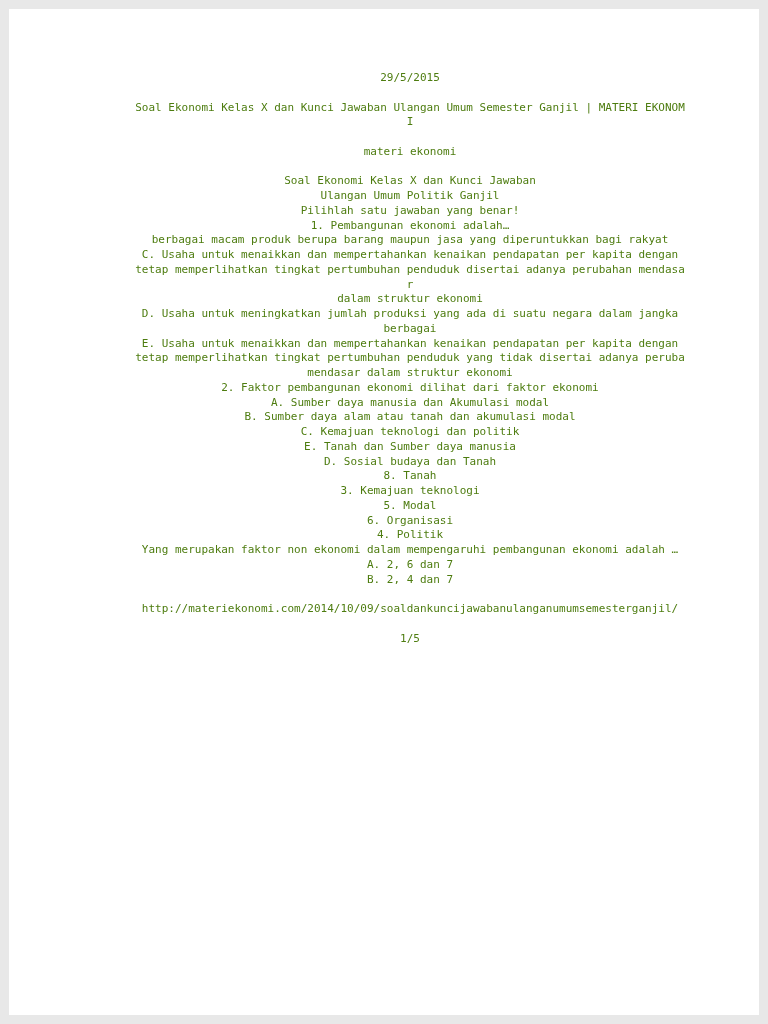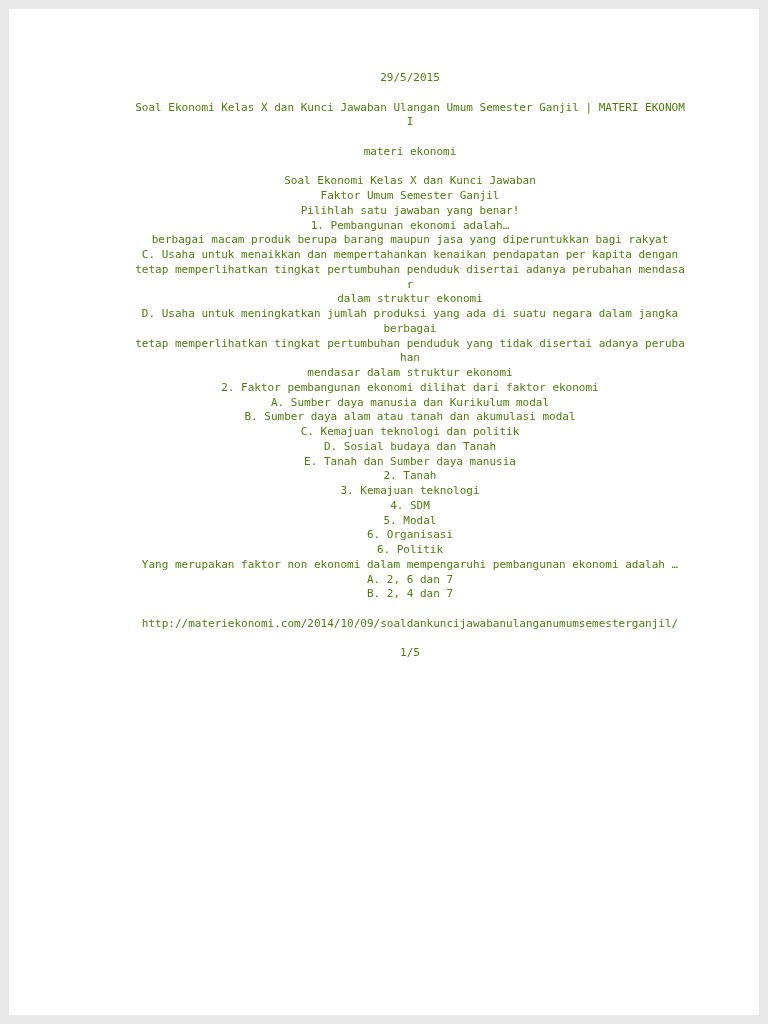--- a/index.html
+++ b/index.html
@@ -51,45 +51,44 @@
       <div class="line">Soal Ekonomi Kelas X dan Kunci Jawaban Ulangan Umum Semester Ganjil | MATERI EKONOM</div>
       <div class="line">I</div>
     </div>
 
     <div class="gap-1">
       <div class="line">materi ekonomi</div>
     </div>
 
     <div class="gap-1" id="body-lines">
         <div class="line">Soal Ekonomi Kelas X dan Kunci Jawaban</div>
-        <div class="line">Faktor Umum Semester Ganjil</div>
+        <div class="line">Ulangan Umum Politik Ganjil</div>
         <div class="line">Pilihlah satu jawaban yang benar!</div>
         <div class="line">1. Pembangunan ekonomi adalah…</div>
         <div class="line">berbagai macam produk berupa barang maupun jasa yang diperuntukkan bagi rakyat</div>
         <div class="line">C. Usaha untuk menaikkan dan mempertahankan kenaikan pendapatan per kapita dengan</div>
         <div class="line">tetap memperlihatkan tingkat pertumbuhan penduduk disertai adanya perubahan mendasa</div>
         <div class="line">r</div>
         <div class="line">dalam struktur ekonomi</div>
         <div class="line">D. Usaha untuk meningkatkan jumlah produksi yang ada di suatu negara dalam jangka</div>
         <div class="line">berbagai</div>
+        <div class="line">E. Usaha untuk menaikkan dan mempertahankan kenaikan pendapatan per kapita dengan</div>
         <div class="line">tetap memperlihatkan tingkat pertumbuhan penduduk yang tidak disertai adanya peruba</div>
-        <div class="line">han</div>
         <div class="line">mendasar dalam struktur ekonomi</div>
         <div class="line">2. Faktor pembangunan ekonomi dilihat dari faktor ekonomi</div>
-        <div class="line">A. Sumber daya manusia dan Kurikulum modal</div>
+        <div class="line">A. Sumber daya manusia dan Akumulasi modal</div>
         <div class="line">B. Sumber daya alam atau tanah dan akumulasi modal</div>
         <div class="line">C. Kemajuan teknologi dan politik</div>
+        <div class="line">E. Tanah dan Sumber daya manusia</div>
         <div class="line">D. Sosial budaya dan Tanah</div>
-        <div class="line">E. Tanah dan Sumber daya manusia</div>
-        <div class="line">2. Tanah</div>
+        <div class="line">8. Tanah</div>
         <div class="line">3. Kemajuan teknologi</div>
-        <div class="line">4. SDM</div>
         <div class="line">5. Modal</div>
         <div class="line">6. Organisasi</div>
-        <div class="line">6. Politik</div>
+        <div class="line">4. Politik</div>
         <div class="line">Yang merupakan faktor non ekonomi dalam mempengaruhi pembangunan ekonomi adalah …</div>
         <div class="line">A. 2, 6 dan 7</div>
         <div class="line">B. 2, 4 dan 7</div>
       </div>
 
     <div class="line gap-1">http://materiekonomi.com/2014/10/09/soaldankuncijawabanulanganumumsemesterganjil/</div>
 
     <div class="line gap-1">1/5</div>
 
   </div>

